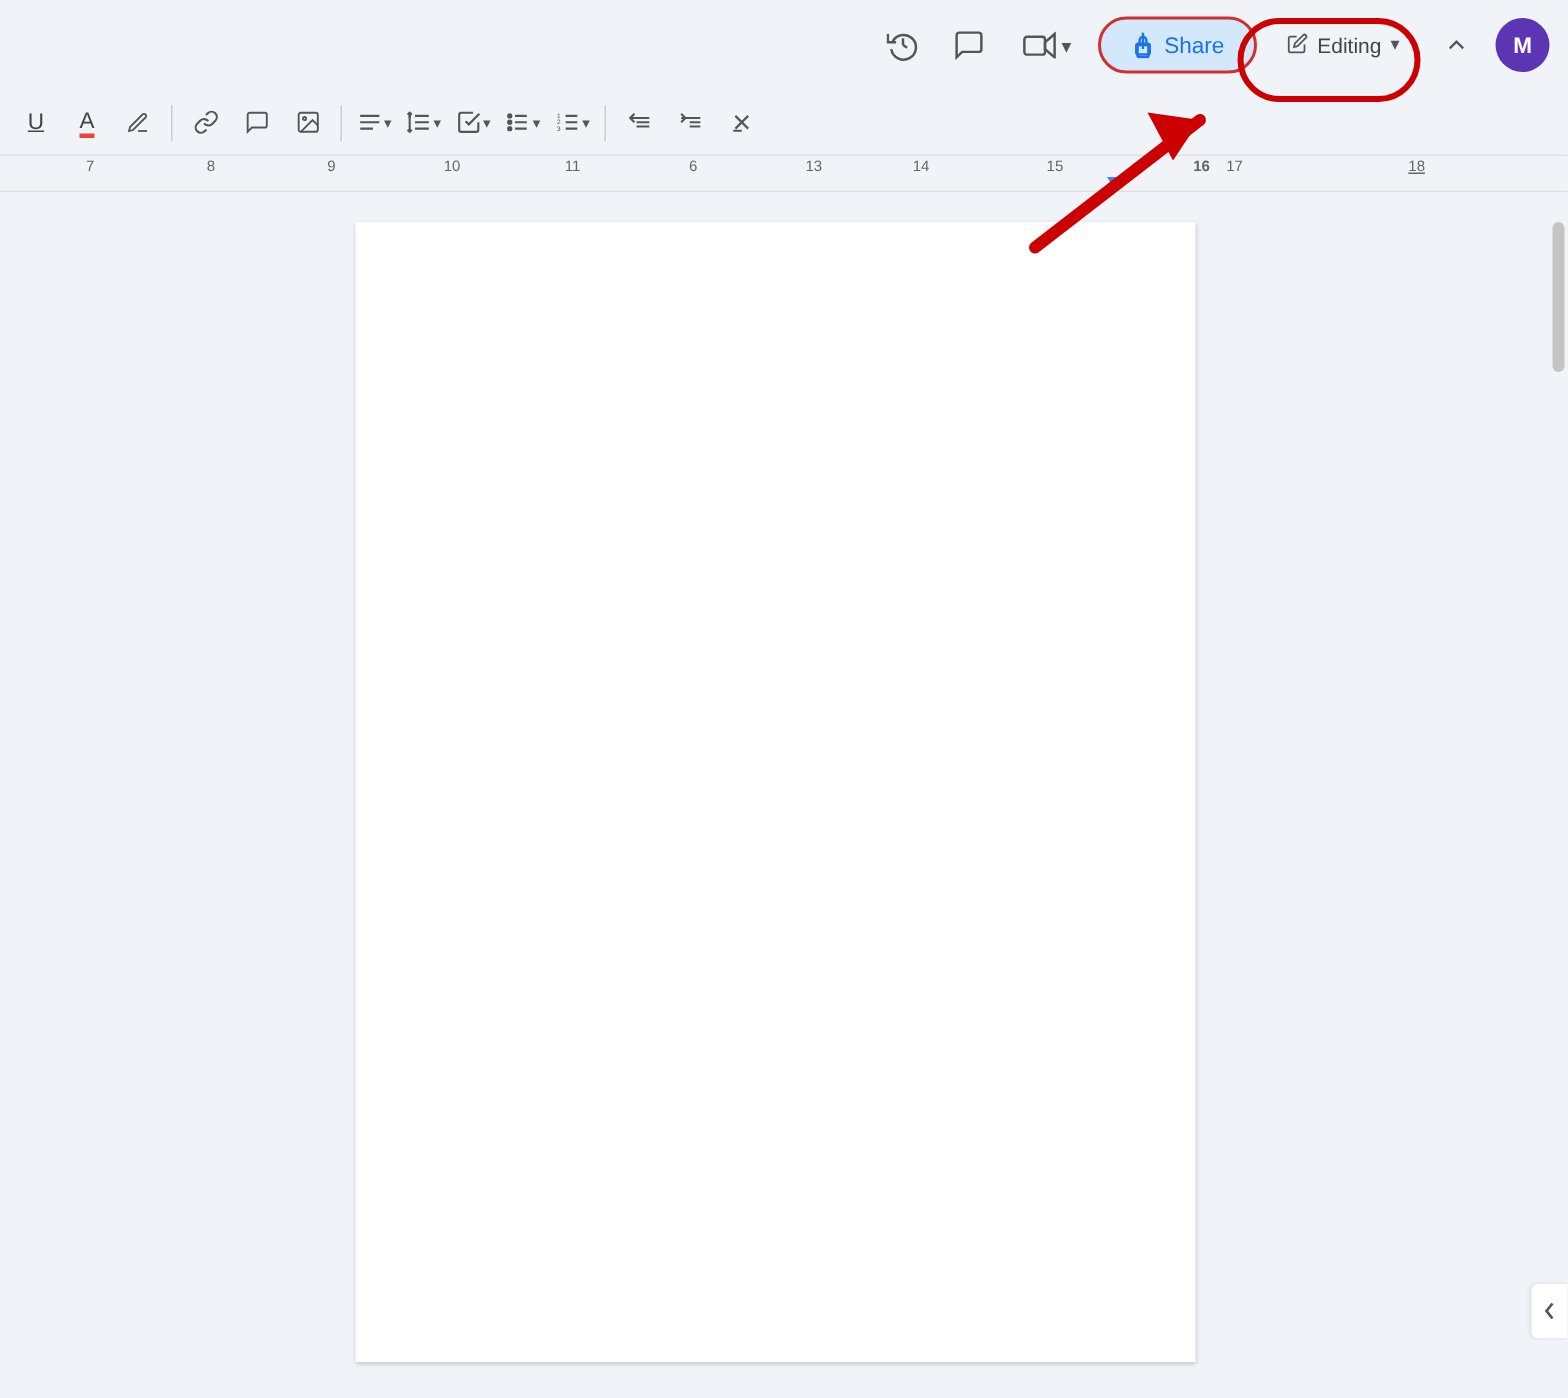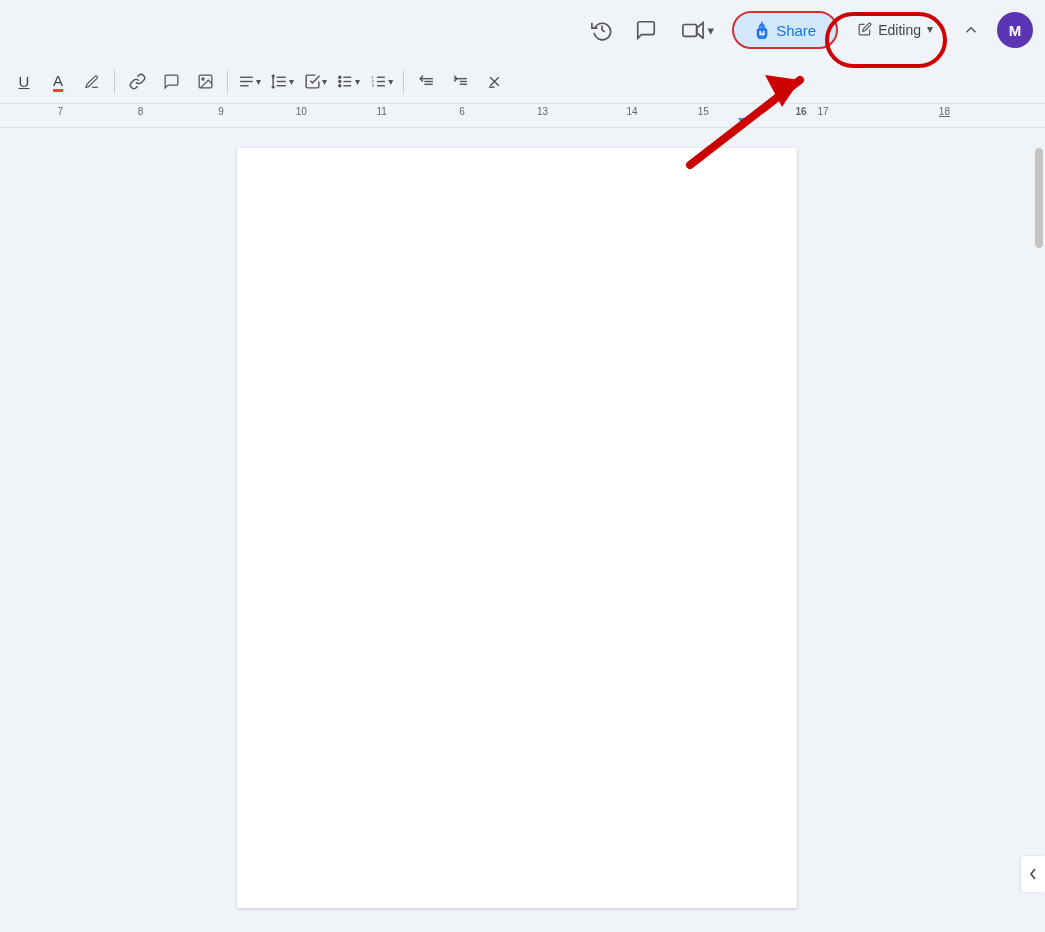--- a/index.html
+++ b/index.html
@@ -428,21 +428,21 @@
 <div class="ruler">
   <div class="ruler-numbers">
 
   <span class="ruler-tick" style="left: 60.1923px;">7</span>
       <span class="ruler-tick" style="left: 140.577px;">8</span>
       <span class="ruler-tick" style="left: 220.962px;">9</span>
       <span class="ruler-tick" style="left: 301.346px;">10</span>
       <span class="ruler-tick" style="left: 381.731px;">11</span>
       <span class="ruler-tick" style="left: 462.115px;">6</span>
       <span class="ruler-tick" style="left: 542.5px;">13</span>
-      <span class="ruler-tick" style="left: 632px;">14</span>
+      <span class="ruler-tick" style="left: 614px;">14</span>
       <span class="ruler-tick" style="left: 703.269px;">15</span>
       <span class="ruler-tick" style="left: 801px; font-weight: bold;">16</span>
       <span class="ruler-tick" style="left: 823px;">17</span>
       <span class="ruler-tick" style="left: 944.423px; text-decoration: underline;">18</span>
       <div style="position: absolute; left: 738.462px; top: 14px; width: 0px; height: 0px; border-left: 5px solid transparent; border-right: 5px solid transparent; border-top: 8px solid rgb(66, 133, 244);"></div>
     </div>
 </div>
 
 <div class="doc-area">
   <div class="doc-scroll">

